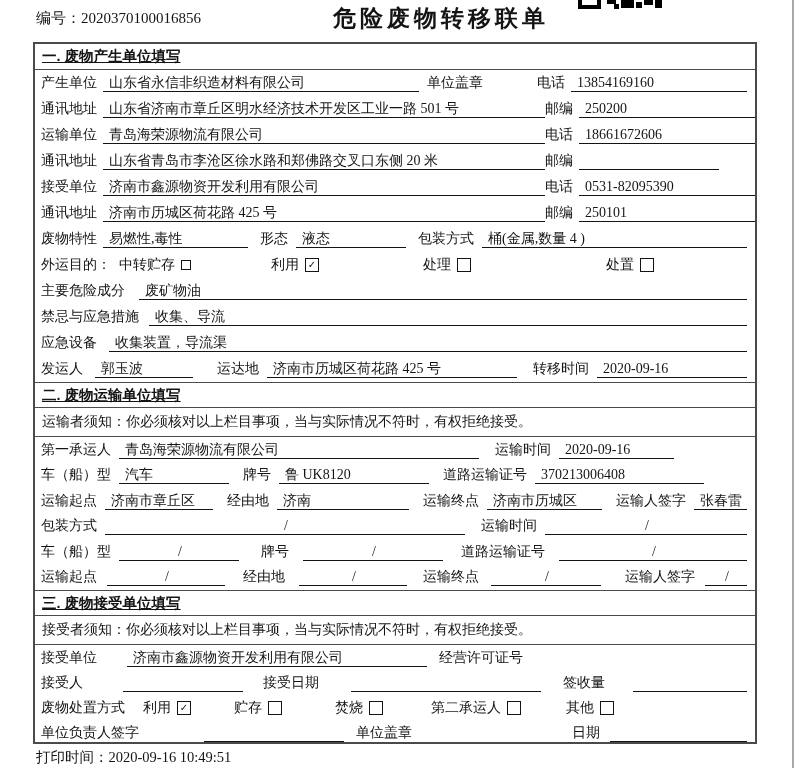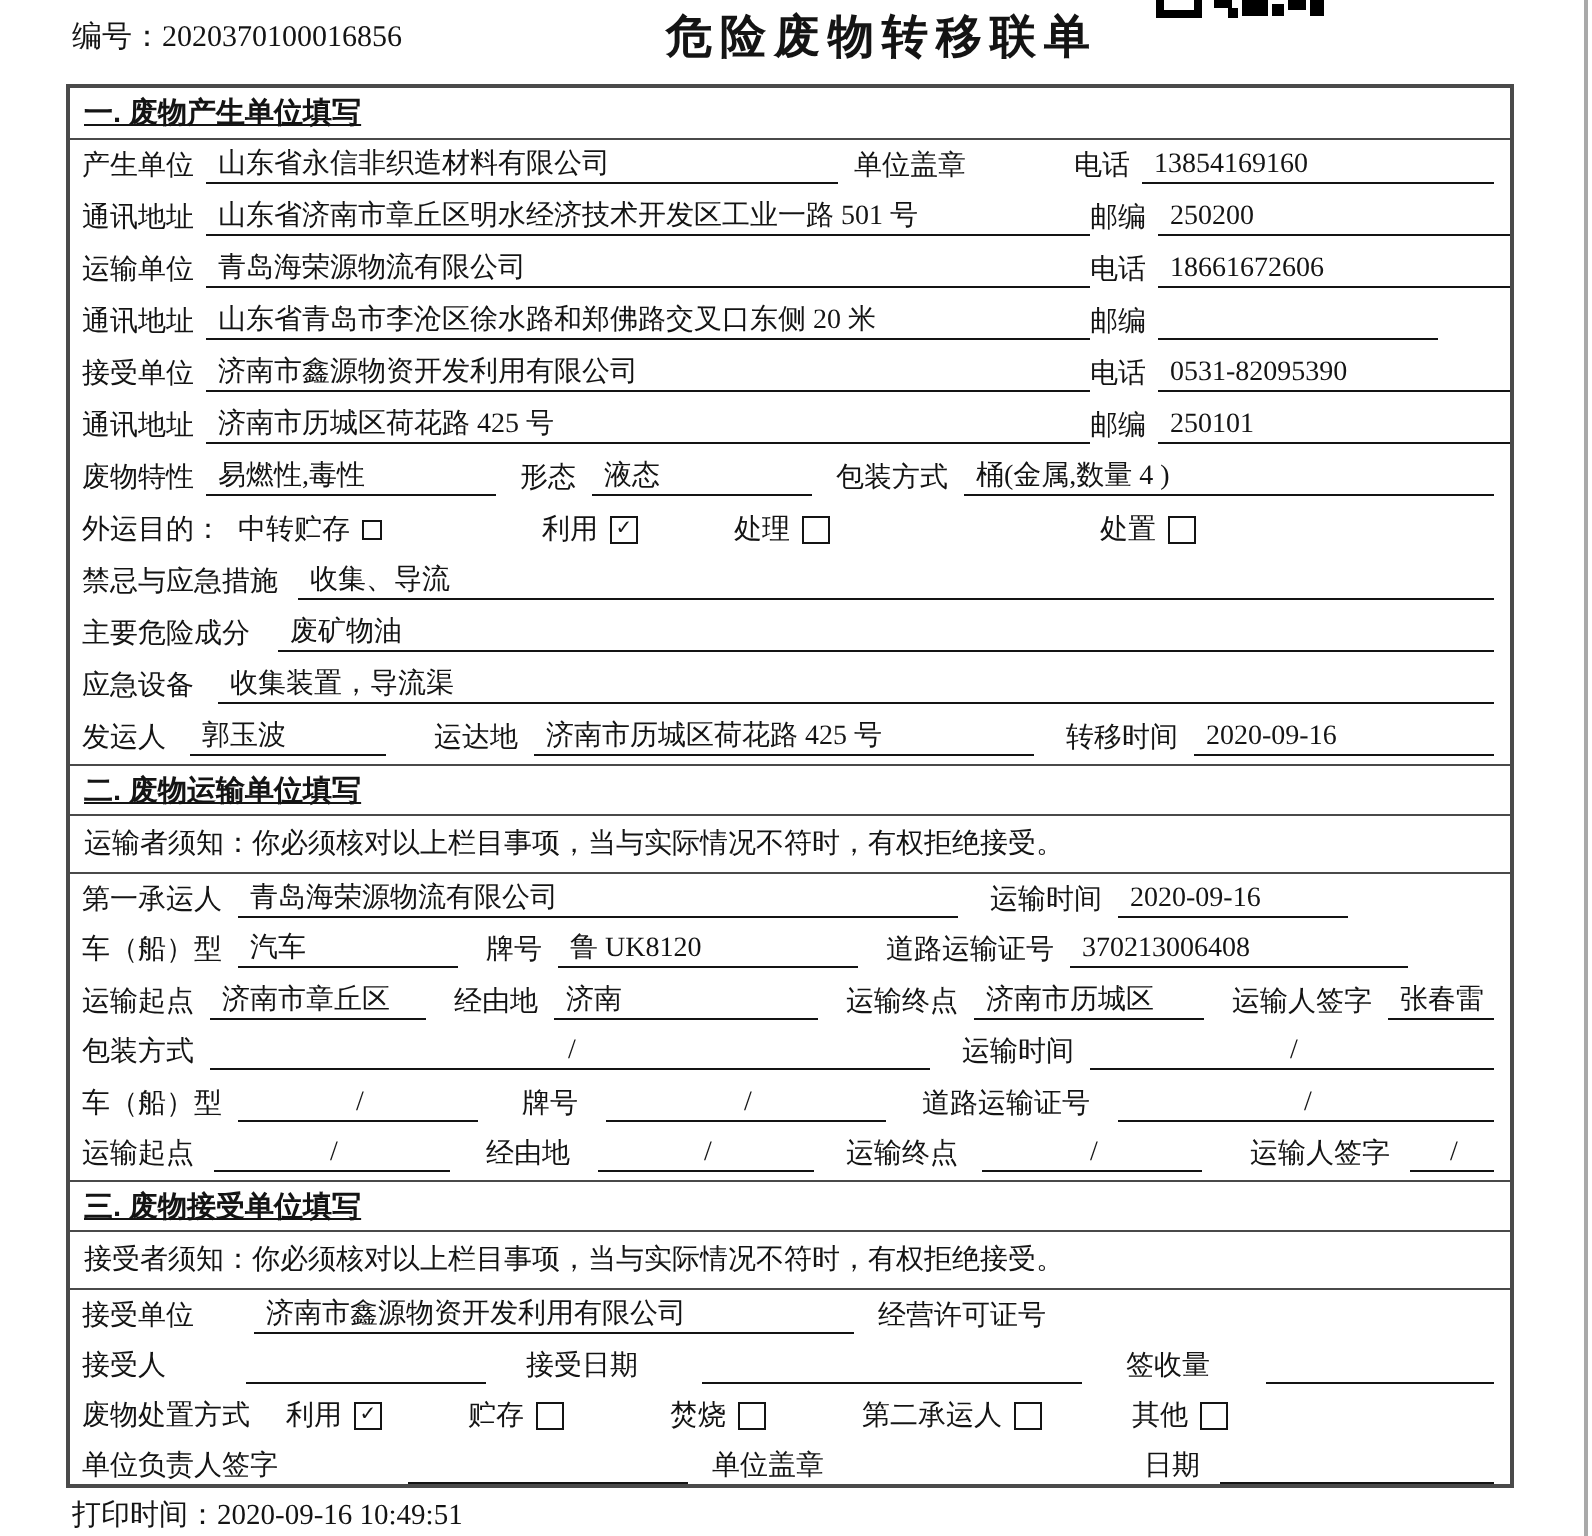--- a/index.html
+++ b/index.html
@@ -148,38 +148,38 @@
     <div class="row">
       <span class="lbl">外运目的：</span>
       <span class="lbl" style="margin-left:8px">中转贮存</span>
       <span class="cb cb-sm">
           <span></span>
         </span>
       <span class="lbl" style="margin-left:80px">利用</span>
       <span class="cb">
           <span>✓</span>
         </span>
-      <span class="lbl" style="margin-left:48px">处理</span>
+      <span class="lbl" style="margin-left:104px">处理</span>
       <span class="cb">
           <span></span>
         </span>
       <span class="lbl" style="margin-left:135px">处置</span>
       <span class="cb">
           <span></span>
         </span>
+    </div>
+
+    <div class="row">
+      <span class="lbl">主要危险成分</span>
+      <span class="u grow" style="margin-left:14px;margin-right:2px">废矿物油</span>
     </div>
 
     <div class="row">
       <span class="lbl">禁忌与应急措施</span>
       <span class="u grow" style="margin-left:10px;margin-right:2px">收集、导流</span>
-    </div>
-
-    <div class="row">
-      <span class="lbl">主要危险成分</span>
-      <span class="u grow" style="margin-left:14px;margin-right:2px">废矿物油</span>
     </div>
 
     <div class="row">
       <span class="lbl">应急设备</span>
       <span class="u grow" style="margin-left:12px;margin-right:2px">收集装置，导流渠</span>
     </div>
 
     <div class="row">
       <span class="lbl">发运人</span>
       <span class="u" style="width:88px;margin-left:12px">郭玉波</span>

